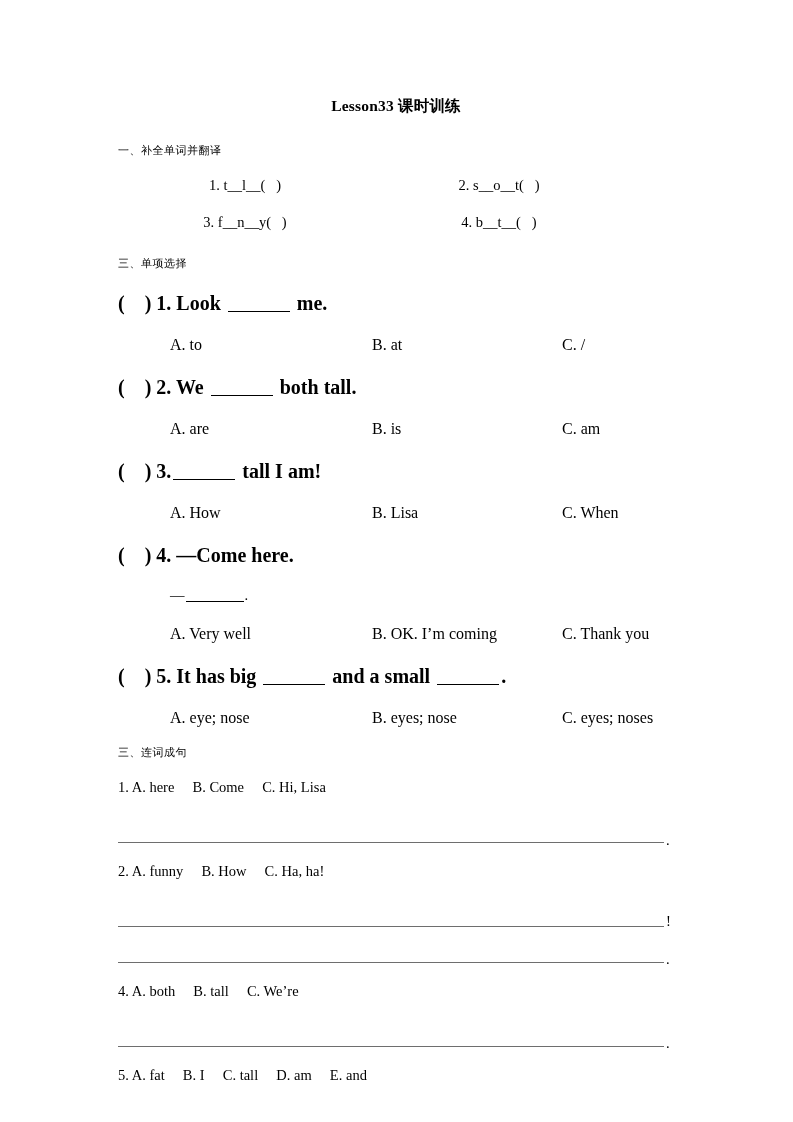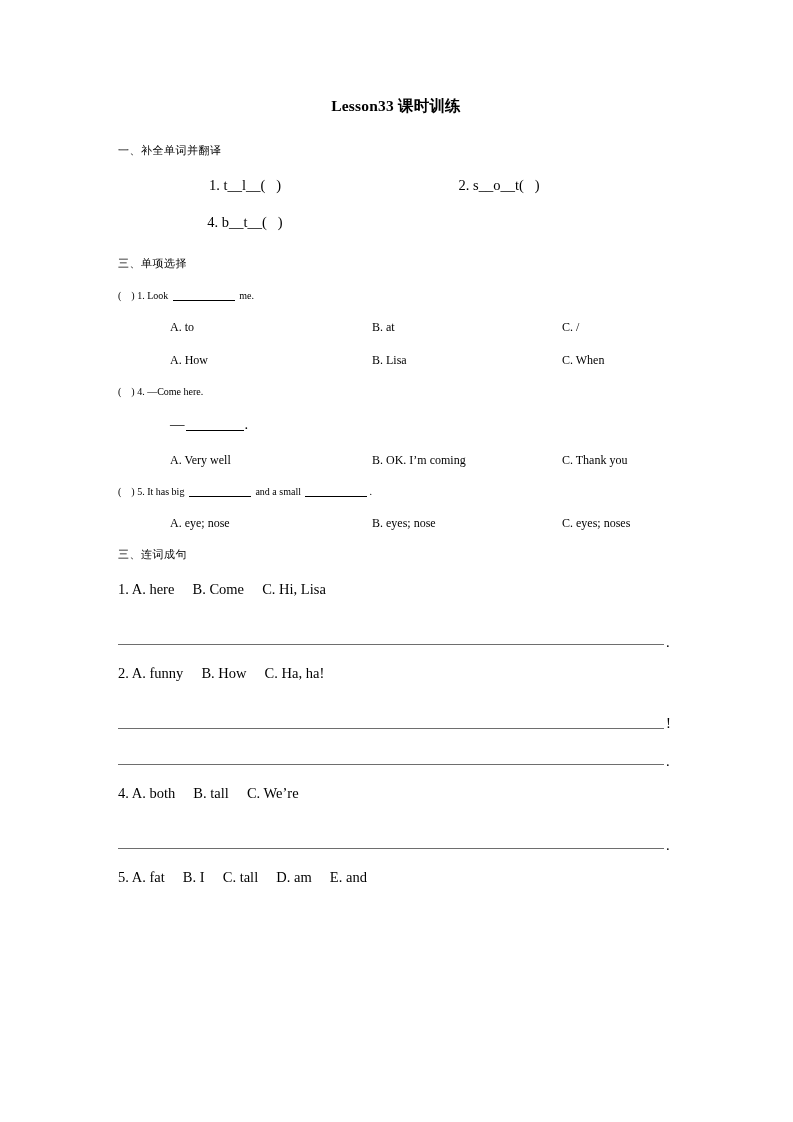--- a/index.html
+++ b/index.html
@@ -63,35 +63,36 @@
     text-align: center;
   }
   .word-cell {
     width: 254px;
     white-space: pre;
   }
 
   
   .mc-block { margin-bottom: 0; }
   .mc-stem {
-    font-size: 10px;
-    line-height: 1.5;
-    margin-bottom: 15px;
-    white-space: pre;
+    font-size: 20px;
+    line-height: 1.5;
+    margin-bottom: 15px;
+    white-space: pre;
+    font-weight: bold;
   }
   .mc-stem-cont {
     font-size: 14.5px;
     line-height: 1.5;
     margin-bottom: 15px;
     padding-left: 52px;
     white-space: pre;
   }
   .mc-options {
     display: flex;
-    font-size: 12px;
+    font-size: 16px;
     line-height: 1.5;
     margin-bottom: 15px;
     padding-left: 52px;
   }
   .opt-a { width: 202px; white-space: pre; }
   .opt-b { width: 190px; white-space: pre; }
   .opt-c { white-space: pre; }
 
   
   .blank {
@@ -149,37 +150,47 @@
     <div class="doc-title">Lesson33 课时训练</div>
 
     <div class="section-heading">一、补全单词并翻译</div>
 
     <div class="word-grid">
       <div class="word-row">
         <div class="word-cell"><span>1.</span> <span>t__l__(   )</span></div>
         <div class="word-cell"><span>2.</span> <span>s__o__t(   )</span></div>
       </div>
       <div class="word-row">
+        <div class="word-cell"><span>3.</span> <span>f__n__y(   )</span></div>
         <div class="word-cell"><span>4.</span> <span>b__t__(   )</span></div>
       </div>
     </div>
 
     <div class="section-heading">三、单项选择</div>
 
     <div class="mc-block">
       <div class="mc-stem"><span>(    )</span> <span>1.</span> <span>Look </span><span class="blank"></span><span> me.</span></div>
       <div class="mc-options">
         <div class="opt-a">A. to</div>
         <div class="opt-b">B. at</div>
         <div class="opt-c">C. /</div>
       </div>
     </div>
 
-
-    <div class="mc-block">
+    <div class="mc-block">
+      <div class="mc-stem"><span>(    )</span> <span>2.</span> <span>We </span><span class="blank"></span><span> both tall.</span></div>
+      <div class="mc-options">
+        <div class="opt-a">A. are</div>
+        <div class="opt-b">B. is</div>
+        <div class="opt-c">C. am</div>
+      </div>
+    </div>
+
+    <div class="mc-block">
+      <div class="mc-stem"><span>(    )</span> <span>3.</span><span class="blank"></span><span> tall I am!</span></div>
       <div class="mc-options">
         <div class="opt-a">A. How</div>
         <div class="opt-b">B. Lisa</div>
         <div class="opt-c">C. When</div>
       </div>
     </div>
 
     <div class="mc-block">
       <div class="mc-stem"><span>(    )</span> <span>4.</span> <span>—Come here.</span></div>
       <div class="mc-stem-cont"><span>—</span><span class="blank-sm"></span><span>.</span></div>

